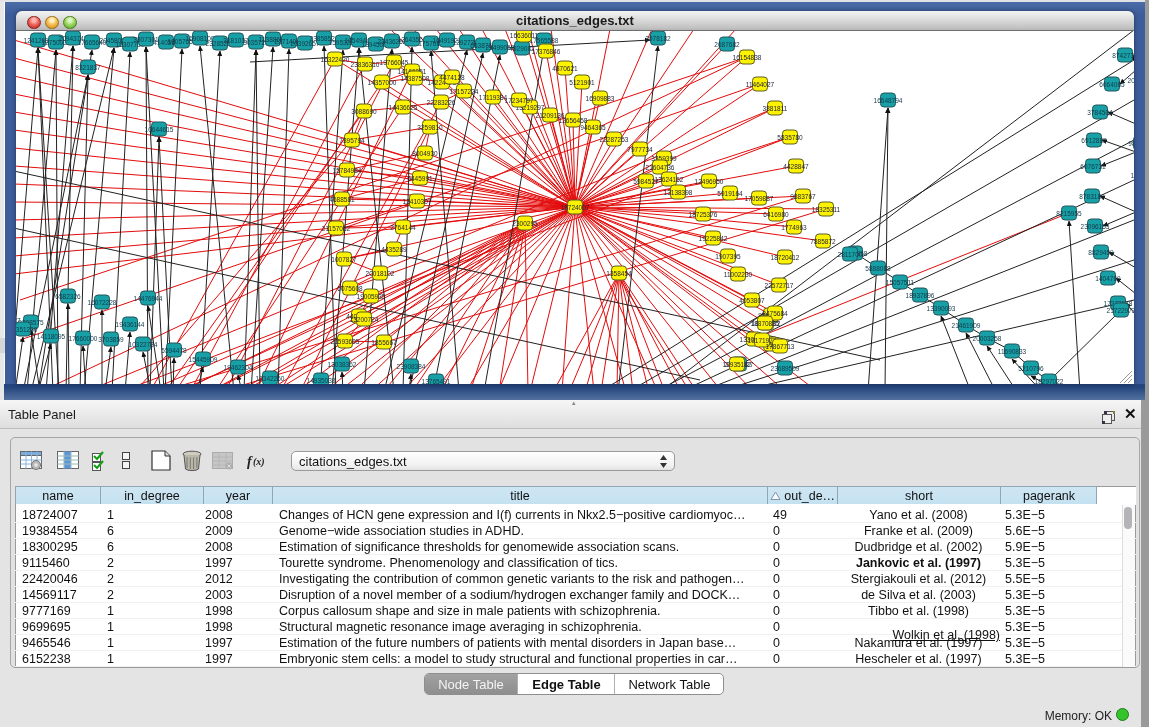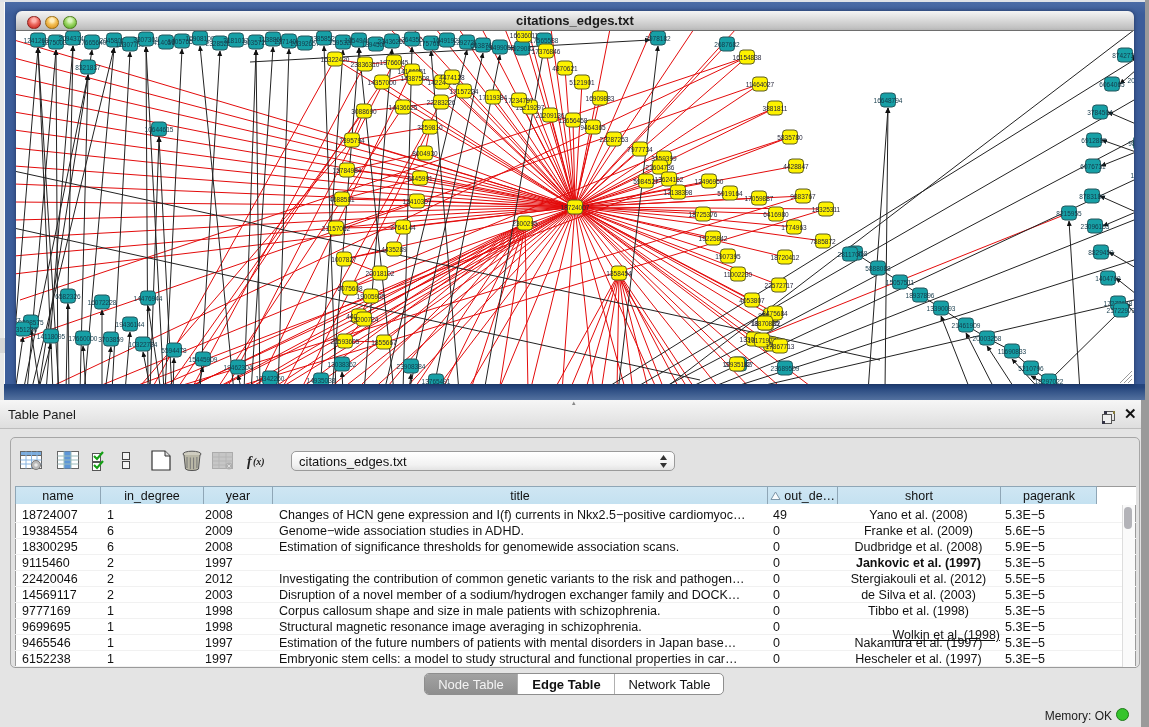--- a/index.html
+++ b/index.html
@@ -739,26 +739,27 @@
 <div class="cell" style="left:279px;top:523px;width:486px;">Genome−wide association studies in ADHD.</div>
 <div class="cell" style="left:773px;top:523px;">0</div>
 <div class="cell" style="left:837px;top:523px;width:163px;text-align:center;">Franke et al. (2009)</div>
 <div class="cell" style="left:1005px;top:523px;">5.6E−5</div>
 <div style="position:absolute;left:15px;top:539px;width:1121px;height:16px;border-bottom:1px solid #f1f1f1;box-sizing:border-box;"></div>
 <div class="cell" style="left:22px;top:539px;">18300295</div>
 <div class="cell" style="left:107px;top:539px;">6</div>
 <div class="cell" style="left:205px;top:539px;">2008</div>
 <div class="cell" style="left:279px;top:539px;width:486px;">Estimation of significance thresholds for genomewide association scans.</div>
 <div class="cell" style="left:773px;top:539px;">0</div>
-<div class="cell" style="left:837px;top:539px;width:163px;text-align:center;">Dudbridge et al. (2008)</div>
+<div class="cell" style="left:837px;top:539px;width:163px;text-align:center;">Dudbridge et al. (2002)</div>
 <div class="cell" style="left:1005px;top:539px;">5.9E−5</div>
 <div style="position:absolute;left:15px;top:555px;width:1121px;height:16px;border-bottom:1px solid #f1f1f1;box-sizing:border-box;"></div>
 <div class="cell" style="left:22px;top:555px;">9115460</div>
 <div class="cell" style="left:107px;top:555px;">2</div>
 <div class="cell" style="left:205px;top:555px;">1997</div>
+<div class="cell" style="left:279px;top:555px;width:486px;">Tourette syndrome. Phenomenology and classification of tics.</div>
 <div class="cell" style="left:773px;top:555px;">0</div>
 <div class="cell" style="left:837px;top:555px;width:163px;text-align:center;font-weight:bold;">Jankovic et al. (1997)</div>
 <div class="cell" style="left:1005px;top:555px;">5.3E−5</div>
 <div style="position:absolute;left:15px;top:571px;width:1121px;height:16px;border-bottom:1px solid #f1f1f1;box-sizing:border-box;"></div>
 <div class="cell" style="left:22px;top:571px;">22420046</div>
 <div class="cell" style="left:107px;top:571px;">2</div>
 <div class="cell" style="left:205px;top:571px;">2012</div>
 <div class="cell" style="left:279px;top:571px;width:486px;">Investigating the contribution of common genetic variants to the risk and pathogen…</div>
 <div class="cell" style="left:773px;top:571px;">0</div>
 <div class="cell" style="left:837px;top:571px;width:163px;text-align:center;">Stergiakouli et al. (2012)</div>

